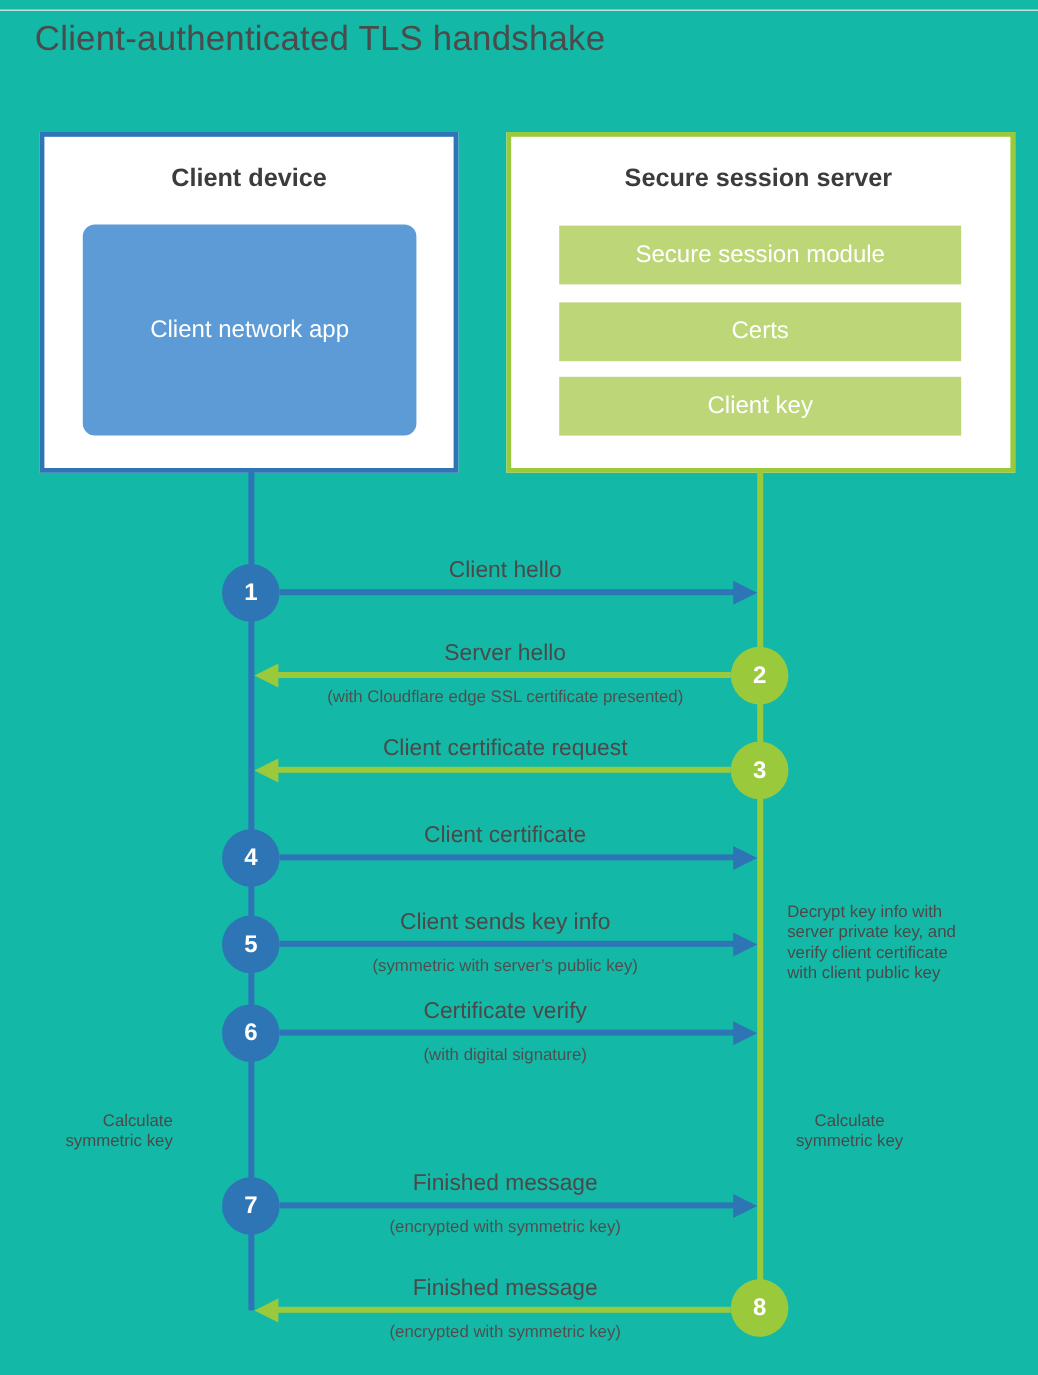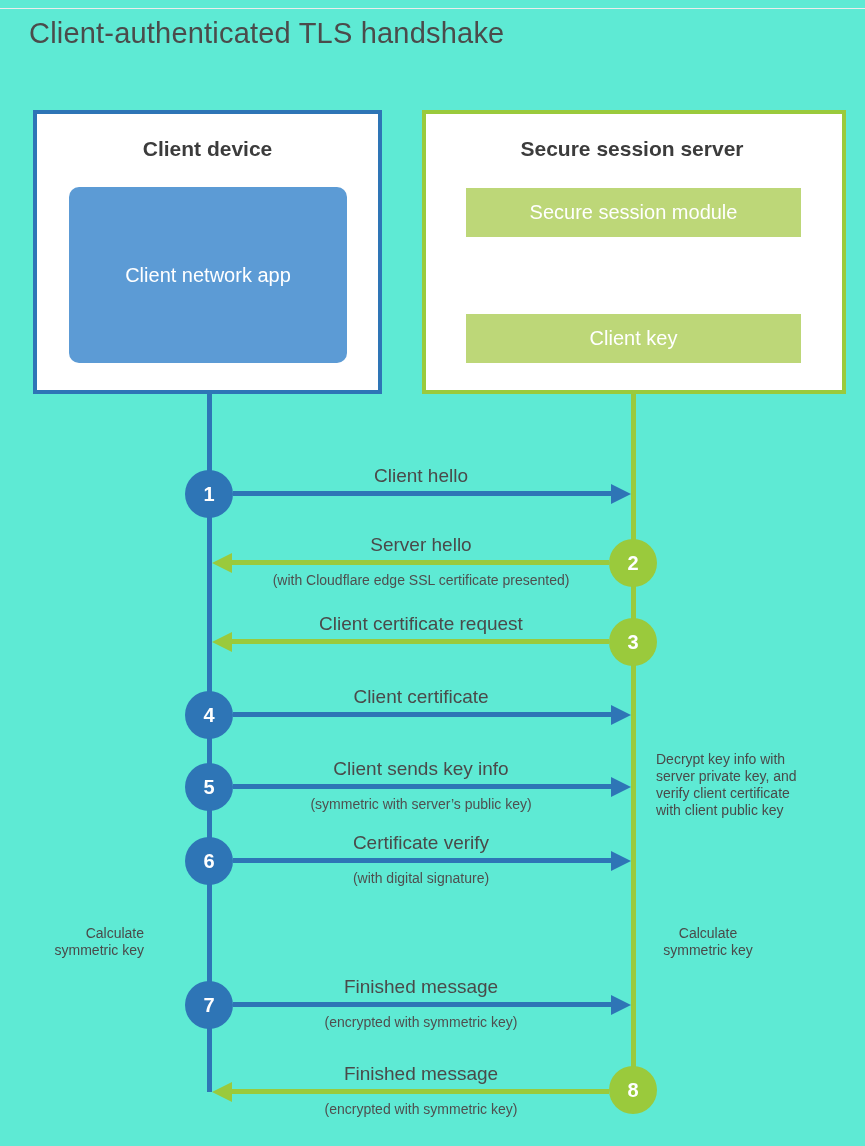--- a/index.html
+++ b/index.html
@@ -1,17 +1,17 @@
 <!DOCTYPE html>
 <html><head>
 <meta charset="utf-8">
 <style>
   html,body{margin:0;padding:0;background:#ffffff;}
   .canvas{
-    position:relative;width:865px;height:1146px;background:#5eead4;
+    position:relative;width:865px;height:1146px;background:#14b8a6;
     font-family:"Liberation Sans",sans-serif;overflow:hidden;
   }
   .topline{position:absolute;left:0;top:8px;width:865px;height:1px;background:#ececec;}
   .title{
     position:absolute;left:29px;top:17px;font-size:29px;font-weight:300;
     color:#4b4b4b;letter-spacing:0.2px;
   }
   
   .actor-box{position:absolute;top:110px;height:284px;border:4px solid;box-sizing:border-box;background:#fff;}
   .client-box{left:33px;width:349px;border-color:#2e75b6;}
@@ -73,20 +73,21 @@
 
   <div class="actor-box client-box"></div>
   <div class="actor-title client-title">Client device</div>
   <div class="app-box">
     <span>Client network app</span>
   </div>
 
   <div class="actor-box server-box"></div>
   <div class="actor-title server-title">Secure session server</div>
   <div class="server-bar" style="top:188px">Secure session module</div>
+  <div class="server-bar" style="top:252px">Certs</div>
   <div class="server-bar" style="top:314px">Client key</div>
 
   <div class="lifeline blue"></div>
   <div class="lifeline green"></div>
 
   <div>
     <div class="lbl" style="top:464px">Client hello</div>
     <div class="bar blue" style="left:233px;top:491px;width:379px"></div>
     <div class="head hr blue" style="left:611px;top:484px"></div>
     <div class="circle cblue" style="left:185px;top:470px">1</div>

